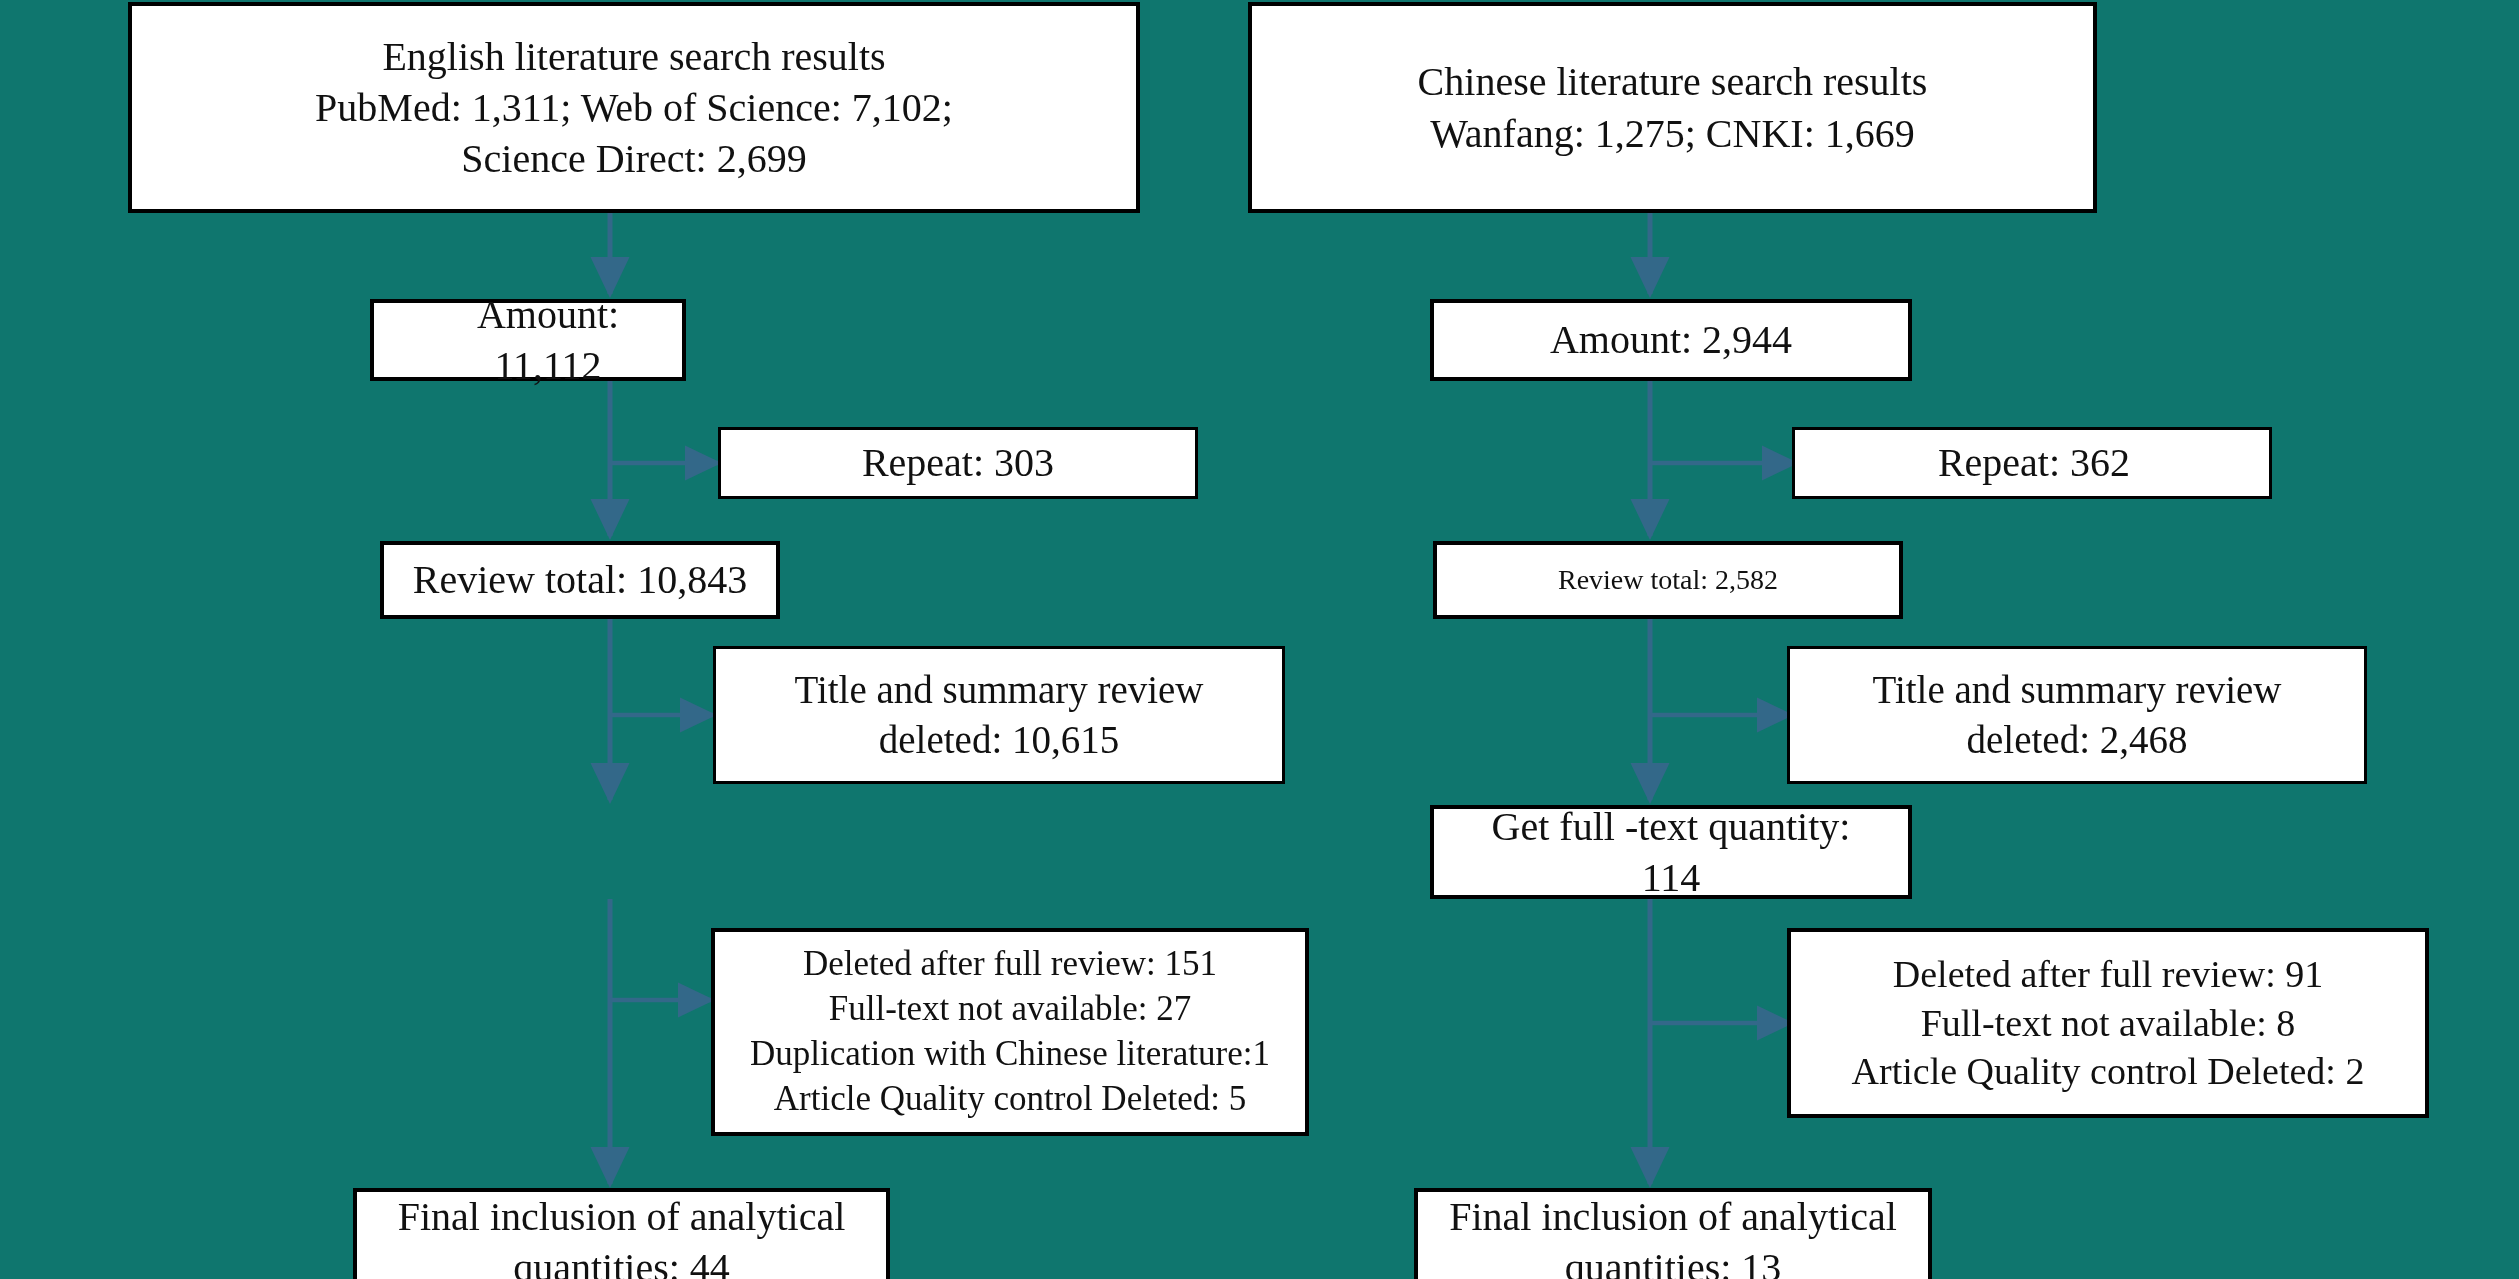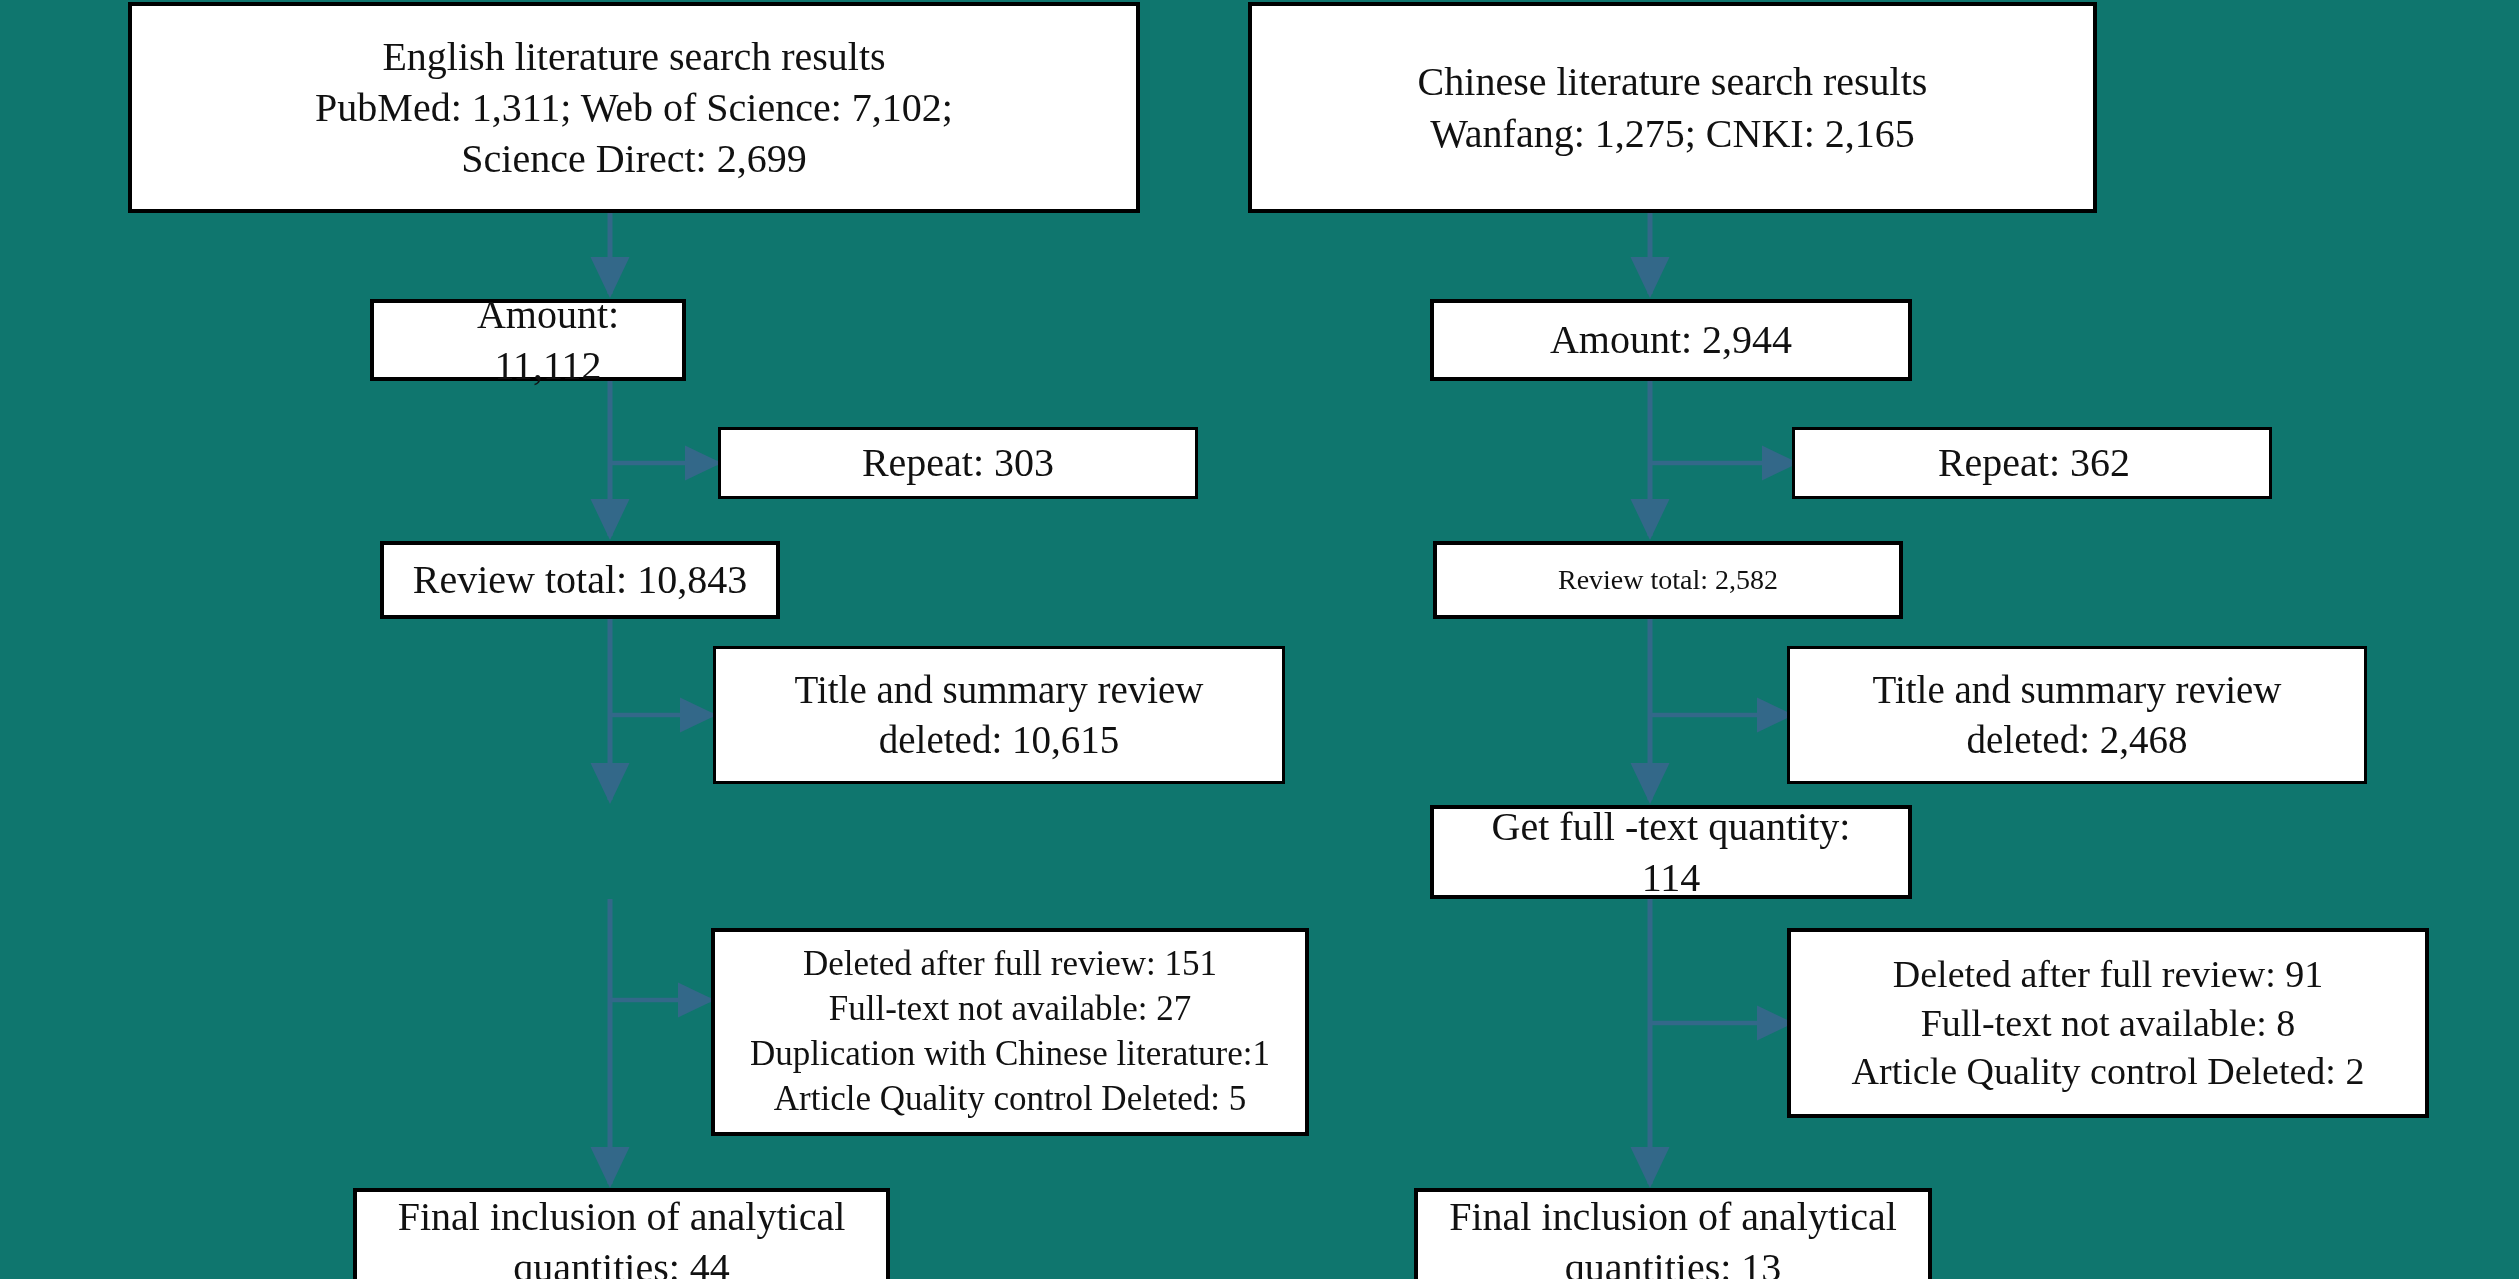--- a/index.html
+++ b/index.html
@@ -107,21 +107,21 @@
 Article Quality control Deleted: 5</span>
   </div>
 
   <div class="fbox" style="left:353px;top:1188px;width:537px;height:108px;font-size:40px;">
     <span class="txt">Final inclusion of analytical
 quantities: 44</span>
   </div>
 
   <div class="fbox" style="left:1248px;top:2px;width:849px;height:211px;font-size:40px;">
     <span class="txt">Chinese literature search results
-Wanfang: 1,275; CNKI: 2,165</span>
+Wanfang: 1,275; CNKI: 1,669</span>
   </div>
 
   <div class="fbox" style="left:1430px;top:299px;width:482px;height:82px;font-size:40px;">
     <span class="txt">Amount: 2,944</span>
   </div>
 
   <div class="fbox thin" style="left:1792px;top:427px;width:480px;height:72px;font-size:40px;padding-left:12px;">
     <span class="txt">Repeat: 362</span>
   </div>
 

